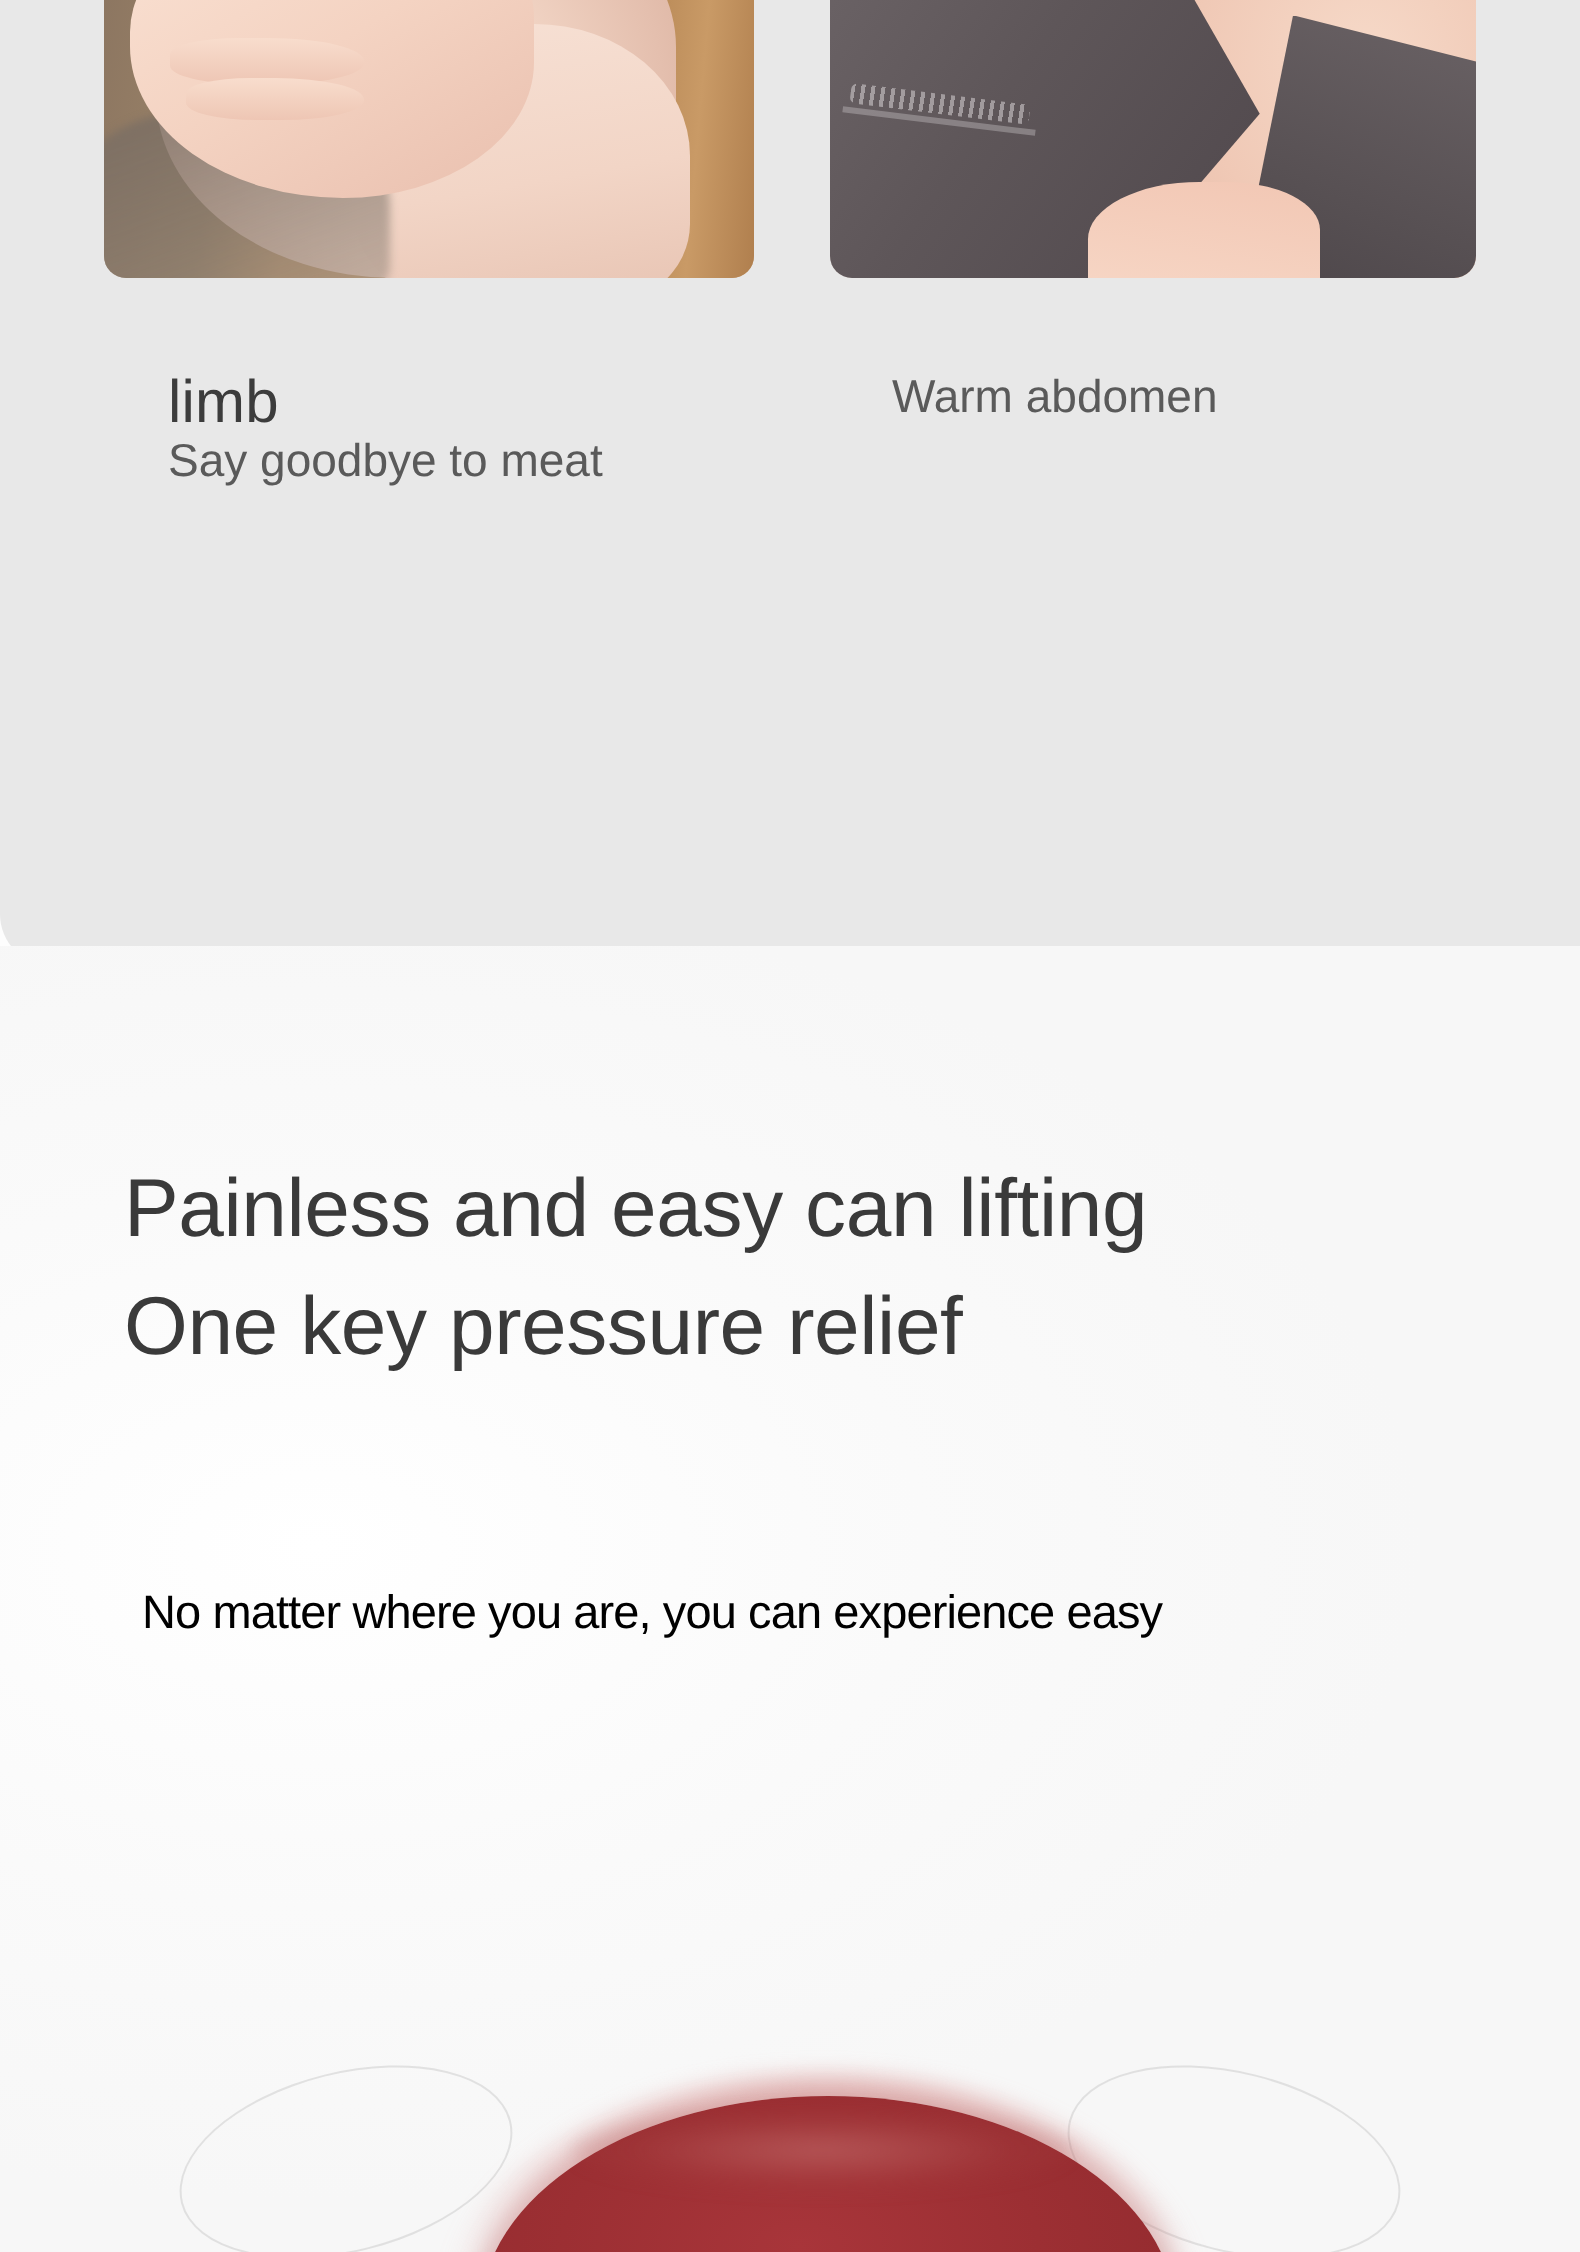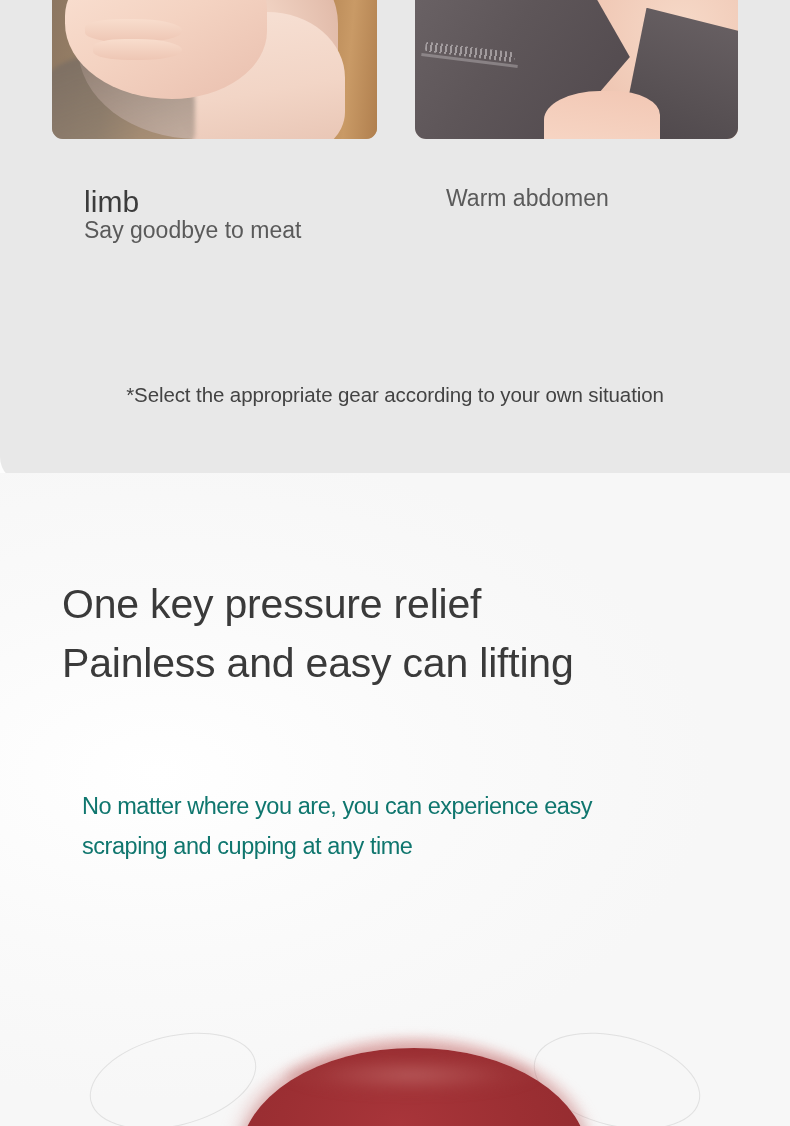--- a/index.html
+++ b/index.html
@@ -163,25 +163,25 @@
     font-weight:400;
     color:#3a3a3a;
     line-height:1.44;
     letter-spacing:-.2px;
     white-space:nowrap;
   }
   .headline .hl-line { display:block; }
 
   .body-copy {
     position:absolute;
-    left:82px; top:786px;
+    left:71px; top:786px;
     width:660px;
     font-size:23.5px;
     font-weight:400;
-    color:#0f766e;
+    color:#000000;
     line-height:1.72;
     letter-spacing:-.45px;
   }
   .body-copy .bc-line { display:block; }
 
   
   .dome-wrap {
     position:absolute;
     left:0; bottom:0;
     width:790px; height:140px;
@@ -259,33 +259,31 @@
     <div class="captions">
       <div class="cap-col cap-limb">
         <div class="cap-title">limb</div>
         <div class="cap-sub">Say goodbye to meat</div>
       </div>
       <div class="cap-col cap-abdomen">
         <div class="cap-sub">Warm abdomen</div>
       </div>
     </div>
 
-    <div class="note">*Select the appropriate gear according to your own situation</div>
   </div>
 
   <div class="white-panel"></div>
 
   <div class="headline">
+    <span class="hl-line">Painless and easy can lifting</span>
     <span class="hl-line">One key pressure relief</span>
-    <span class="hl-line">Painless and easy can lifting</span>
   </div>
 
   <div class="body-copy">
     <span class="bc-line">No matter where you are, you can experience easy</span>
-    <span class="bc-line">scraping and cupping at any time</span>
   </div>
 
   <div class="dome-wrap">
     <div class="dome-wire wire-left"></div>
     <div class="dome-wire wire-right"></div>
     <div class="dome-halo"></div>
     <div class="dome"></div>
     <div class="dome-sheen"></div>
   </div>
 

